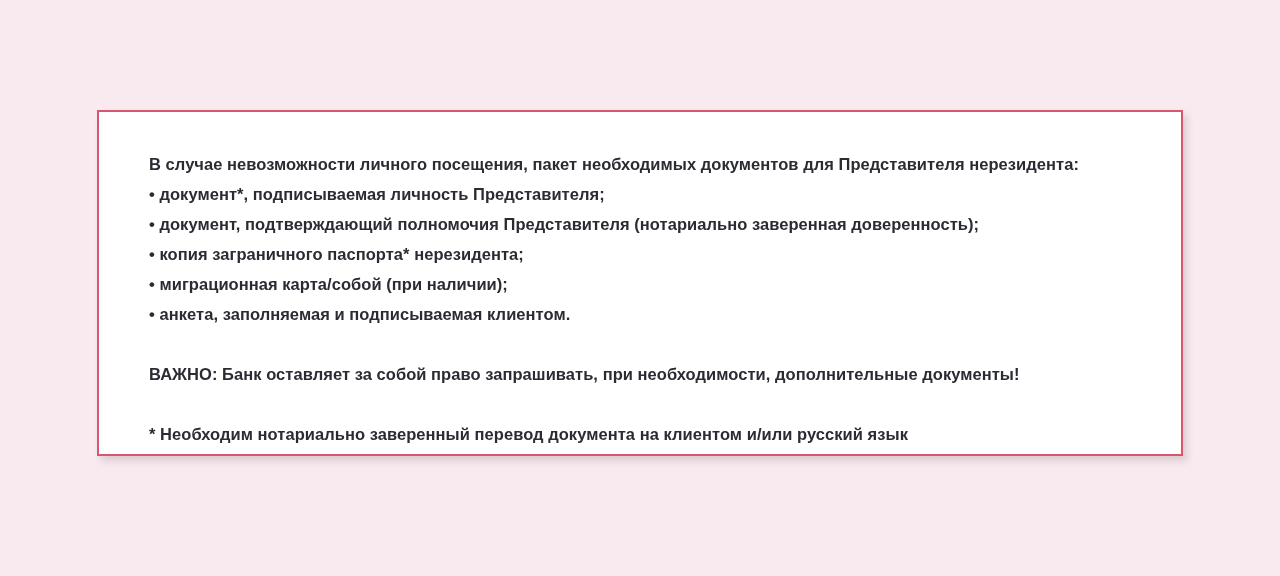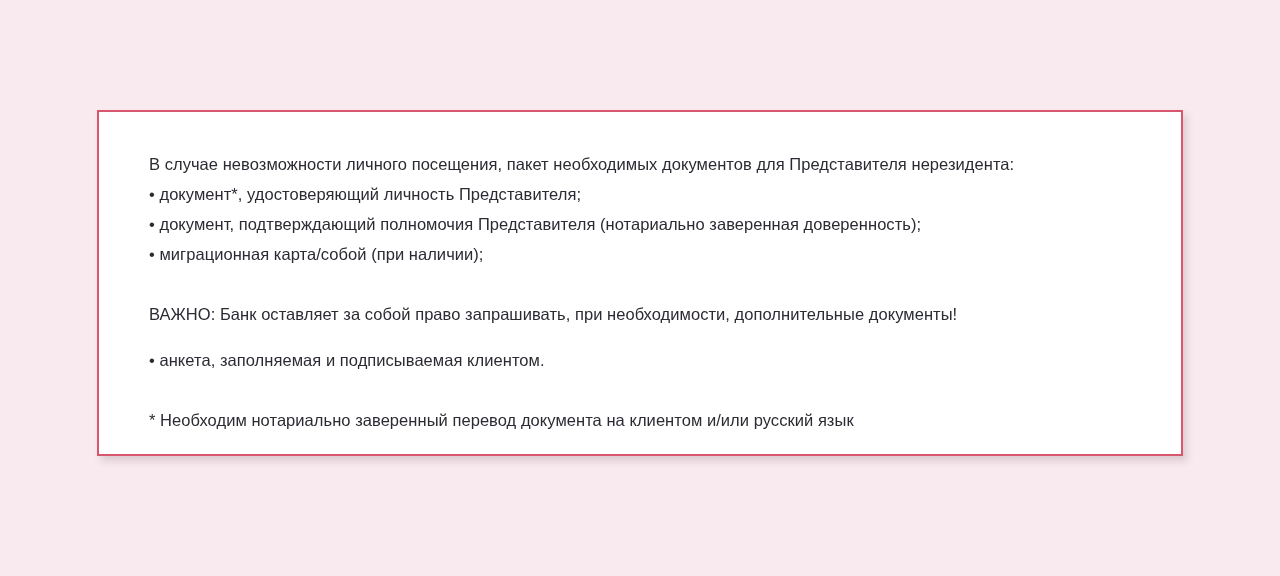--- a/index.html
+++ b/index.html
@@ -31,20 +31,21 @@
     width: 1086px;
     height: 346px;
     box-sizing: border-box;
     background: #ffffff;
     border: 2px solid #d9566f;
     box-shadow: 4px 5px 7px rgba(90, 70, 80, 0.18);
   }
 
   .notice-body {
     padding: 20px 0 0 50px;
+    font-weight: bold;
   }
 
   .doc-line {
     color: #2b2b33;
     font-size: 16.5px;
     line-height: 30px;
     letter-spacing: 0.05px;
     white-space: nowrap;
   }
 
@@ -68,30 +69,31 @@
 </head>
 <body>
 
 <div class="page">
 
   <section class="notice-card">
     <div class="notice-body">
 
       <p class="doc-line intro">В случае невозможности личного посещения, пакет необходимых документов для Представителя нерезидента:</p>
 
-      <p class="doc-line bullet">• документ*, удостоверяющий личность Представителя;</p>
+      <p class="doc-line bullet">• документ*, подписываемая личность Представителя;</p>
 
       <p class="doc-line bullet">• документ, подтверждающий полномочия Представителя (нотариально заверенная доверенность);</p>
 
+      <p class="doc-line bullet">• копия заграничного паспорта* нерезидента;</p>
 
 
       <p class="doc-line bullet">• миграционная карта/собой (при наличии);</p>
 
+      <p class="doc-line bullet">• анкета, заполняемая и подписываемая клиентом.</p>
+
       <p class="doc-line spaced-top">ВАЖНО: Банк оставляет за собой право запрашивать, при необходимости, дополнительные документы!</p>
-
-      <p class="doc-line bullet">• анкета, заполняемая и подписываемая клиентом.</p>
 
       <p class="doc-line footnote">* Необходим нотариально заверенный перевод документа на клиентом и/или русский язык</p>
 
     </div>
   </section>
 
 </div>
 
 </body></html>

